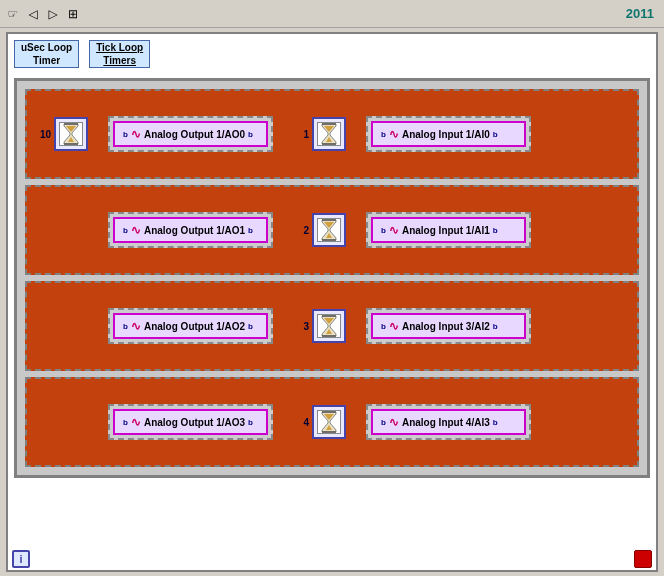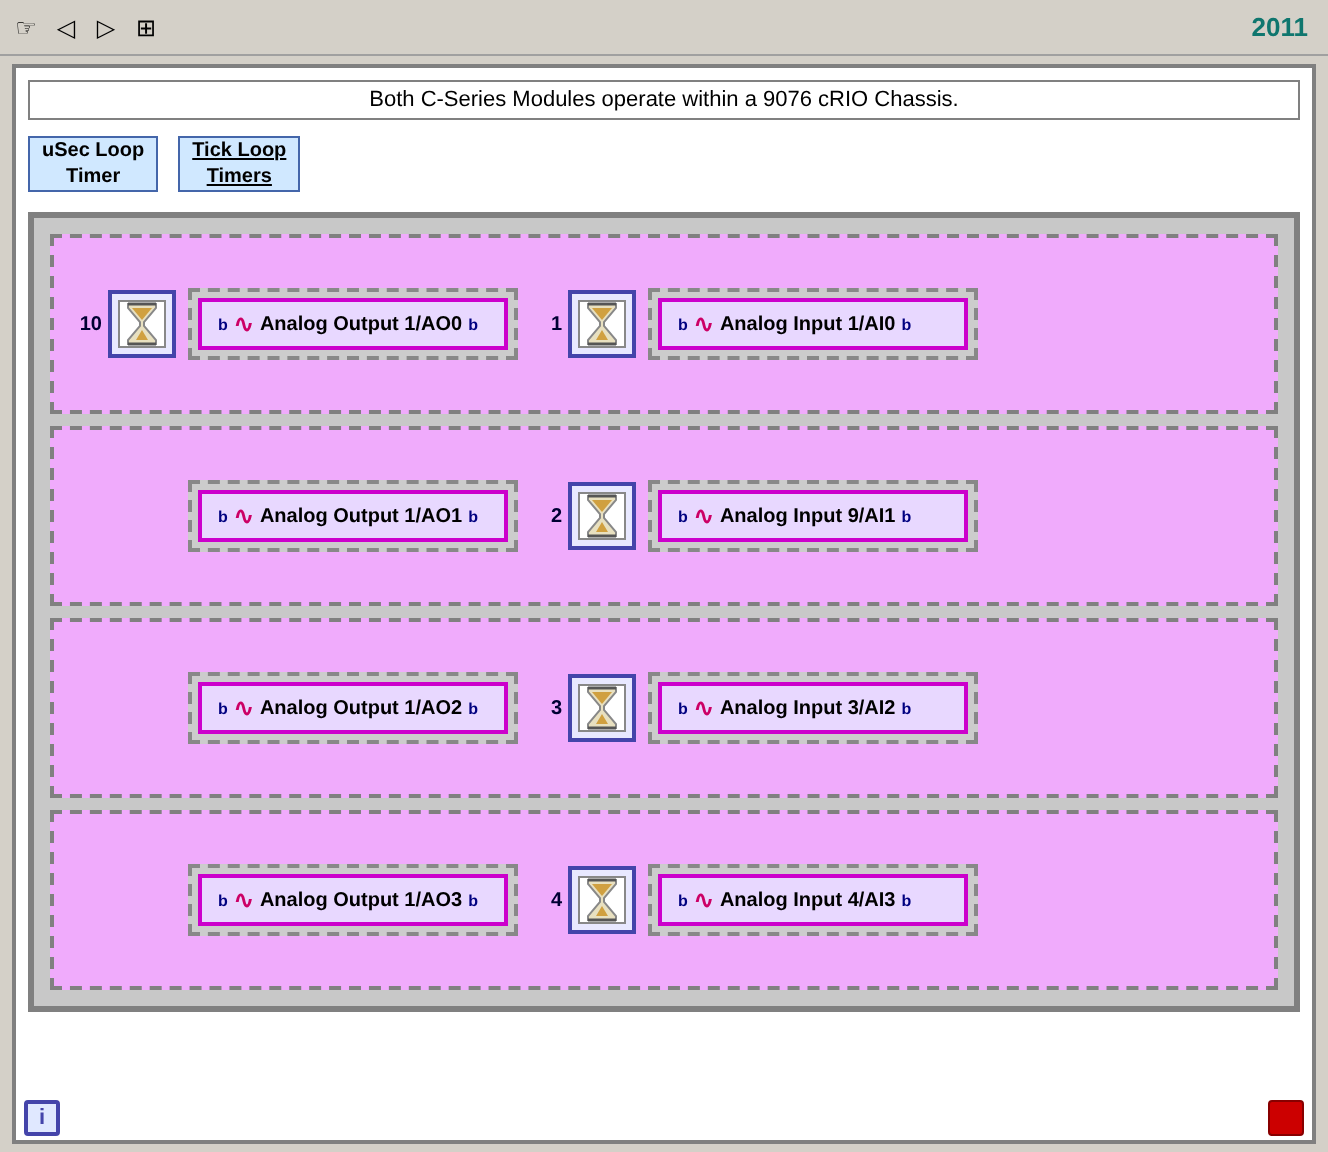--- a/index.html
+++ b/index.html
@@ -98,25 +98,25 @@
       height: 400px;
       position: relative;
       display: flex;
       flex-direction: column;
       gap: 6px;
     }
 
     
     .loop-row {
       border: 2px dashed #808080;
-      background: #f0abfc;
+      background: #c2410c;
       display: flex;
       align-items: center;
       padding: 4px 8px;
-      gap: 6px;
+      gap: 20px;
       flex: 1;
     }
 
     
     .loop-num-badge {
       font-size: 10px;
       font-weight: bold;
       color: #000033;
       min-width: 16px;
       text-align: right;
@@ -220,21 +220,20 @@
     <div class="toolbar-icon">☞</div>
     <div class="toolbar-icon">◁</div>
     <div class="toolbar-icon">▷</div>
     <div class="toolbar-icon">⊞</div>
   </div>
   <div class="year-label">2011</div>
 </div>
 
 <div class="main-area">
 
-  <div class="banner">Both C-Series Modules operate within a 9076 cRIO Chassis.</div>
 
   <div class="legend-row">
     <div class="legend-box blue-bg" style="white-space:pre-wrap;">uSec Loop
 Timer</div>
     <div class="legend-box blue-bg" style="white-space:pre-wrap;text-decoration:underline;">Tick Loop
 Timers</div>
   </div>
 
   <div class="content-panel">
 
@@ -322,21 +321,21 @@
               <polygon points="7,19 13,19 10,14" fill="#d0a040" stroke="none"></polygon>
             </svg>
           </div>
         </div>
       </div>
 
       <div class="row-channel-outer">
         <div class="row-channel-inner">
           <span class="b-label">b</span>
           <span class="wave-icon">∿</span>
-          <span>Analog Input 9/AI1</span>
+          <span>Analog Input 1/AI1</span>
           <span class="b-label">b</span>
         </div>
       </div>
     </div>
 
     <div class="loop-row">
       <div class="left-timer-area" style="visibility:hidden;">
         <span class="loop-num-badge"></span>
         <div class="tick-timer">
           <div class="tick-timer-inner">

